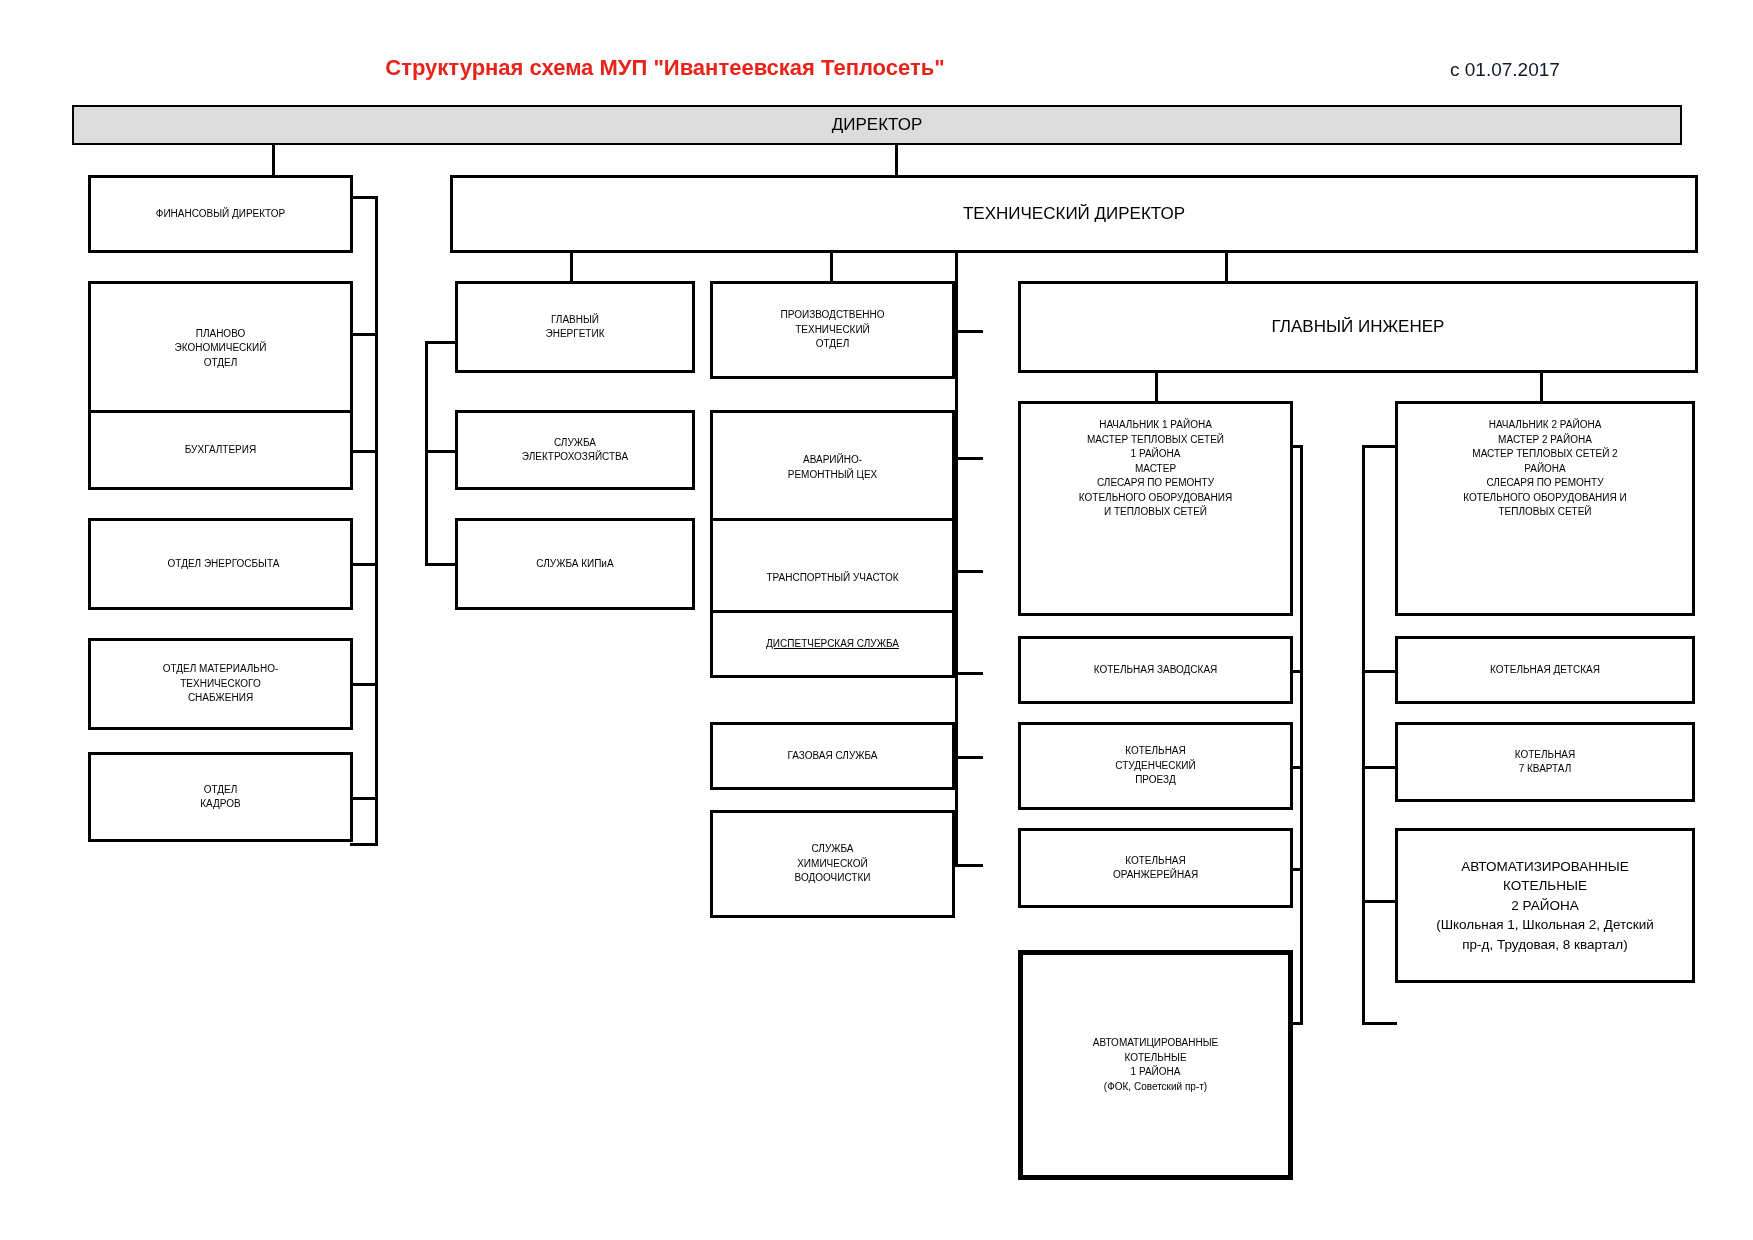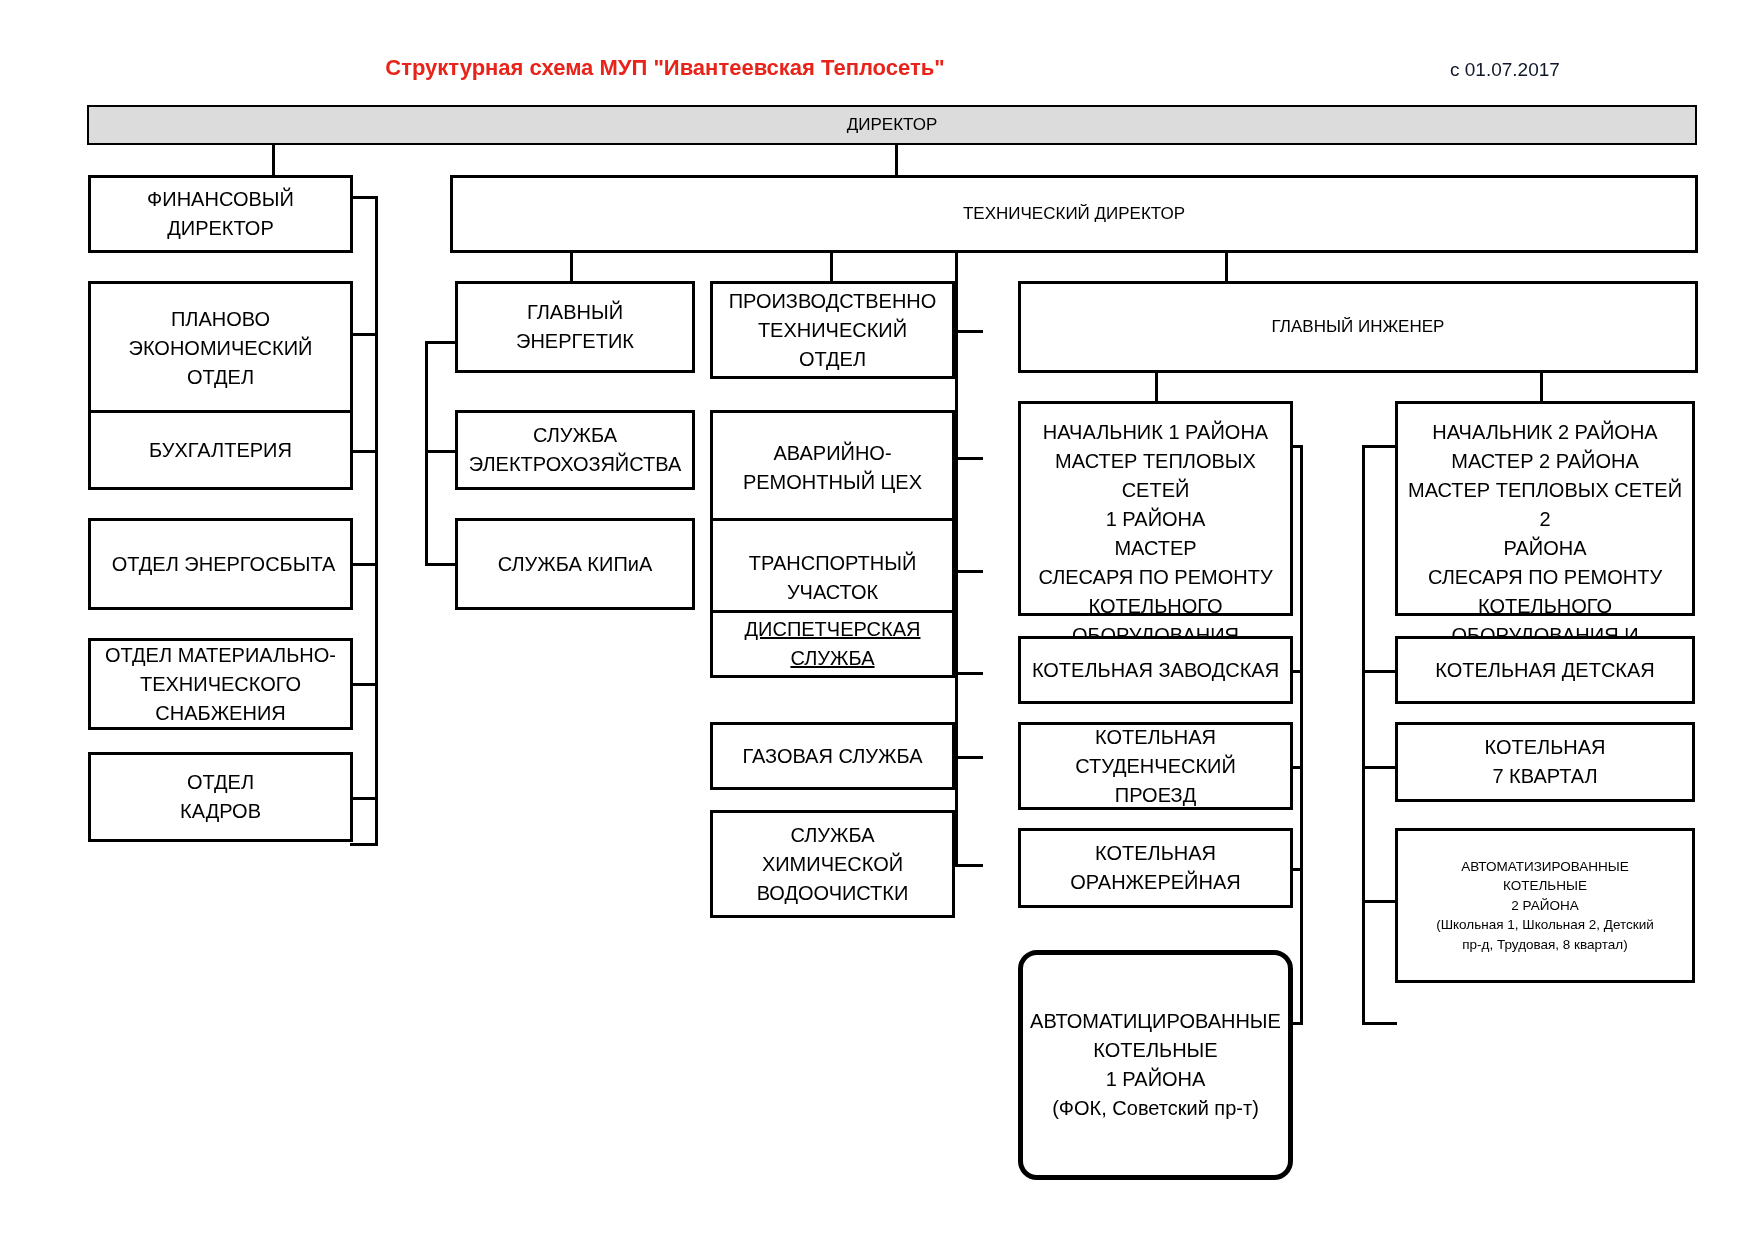--- a/index.html
+++ b/index.html
@@ -36,56 +36,56 @@
   
   .box{
     position:absolute;
     box-sizing:border-box;
     border:3px solid #000;
     background:#ffffff;
     display:flex;
     align-items:center;
     justify-content:center;
     text-align:center;
-    font-size:20px;
+    font-size:10px;
     line-height:1.45;
     padding:4px 6px;
   }
   .box .txt{
     display:block;
     width:100%;
     white-space:pre-line;
   }
   .box.head{
     background:#dcdcdc;
     border-width:2px;
     font-size:17px;
   }
   .box.tech{font-size:17px;}
   .box.gi{font-size:17px;}
-  .box.thick{border-width:5px;border-radius:19px;}
+  .box.thick{border-width:5px;}
   .box.topalign{align-items:flex-start;padding-top:14px;}
   .small{font-size:13.5px;}
   
   .ln{
     position:absolute;
     background:#000;
   }
   .lnv{width:3px;}
   .lnh{height:3px;}
 </style>
 </head>
 <body>
 
 <div id="canvas">
 
   <div class="title">Структурная схема МУП "Ивантеевская Теплосеть"</div>
   <div class="date">с 01.07.2017</div>
 
-  <div class="box head" style="left:87px; top:105px; width:1610px; height:40px;">
+  <div class="box head" style="left:72px; top:105px; width:1610px; height:40px;">
     <span class="txt">ДИРЕКТОР</span>
   </div>
 
   <div class="ln lnv" style="left:272px; top:145px; width:3px; height:30px;"></div>
   <div class="ln lnv" style="left:895px; top:145px; width:3px; height:30px;"></div>
 
   <div class="box" style="left:88px; top:175px; width:265px; height:78px;">
     <span class="txt">ФИНАНСОВЫЙ ДИРЕКТОР</span>
   </div>
 

